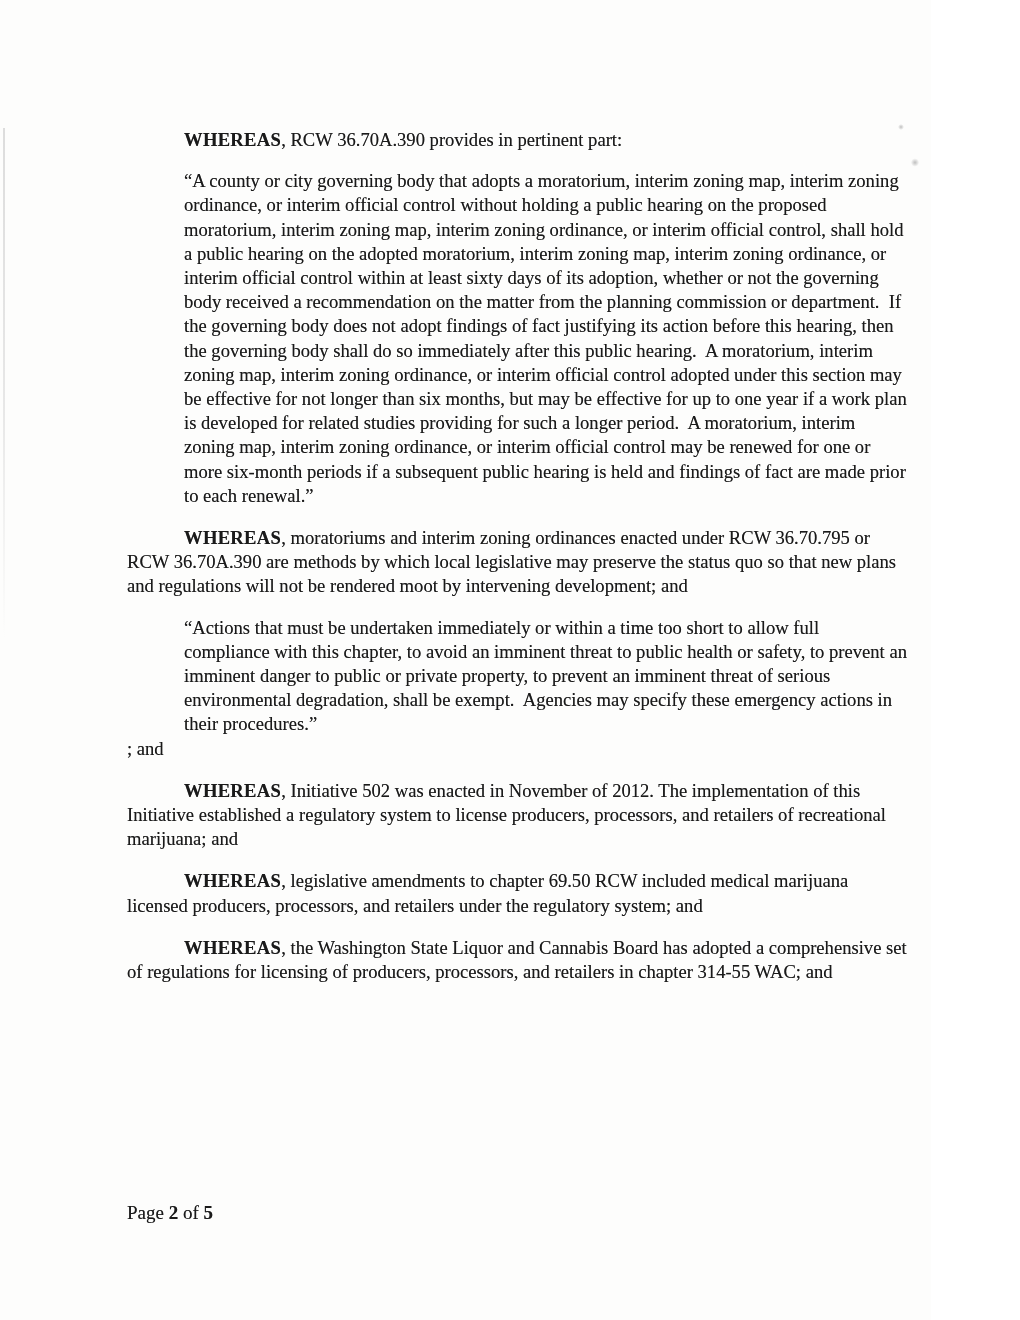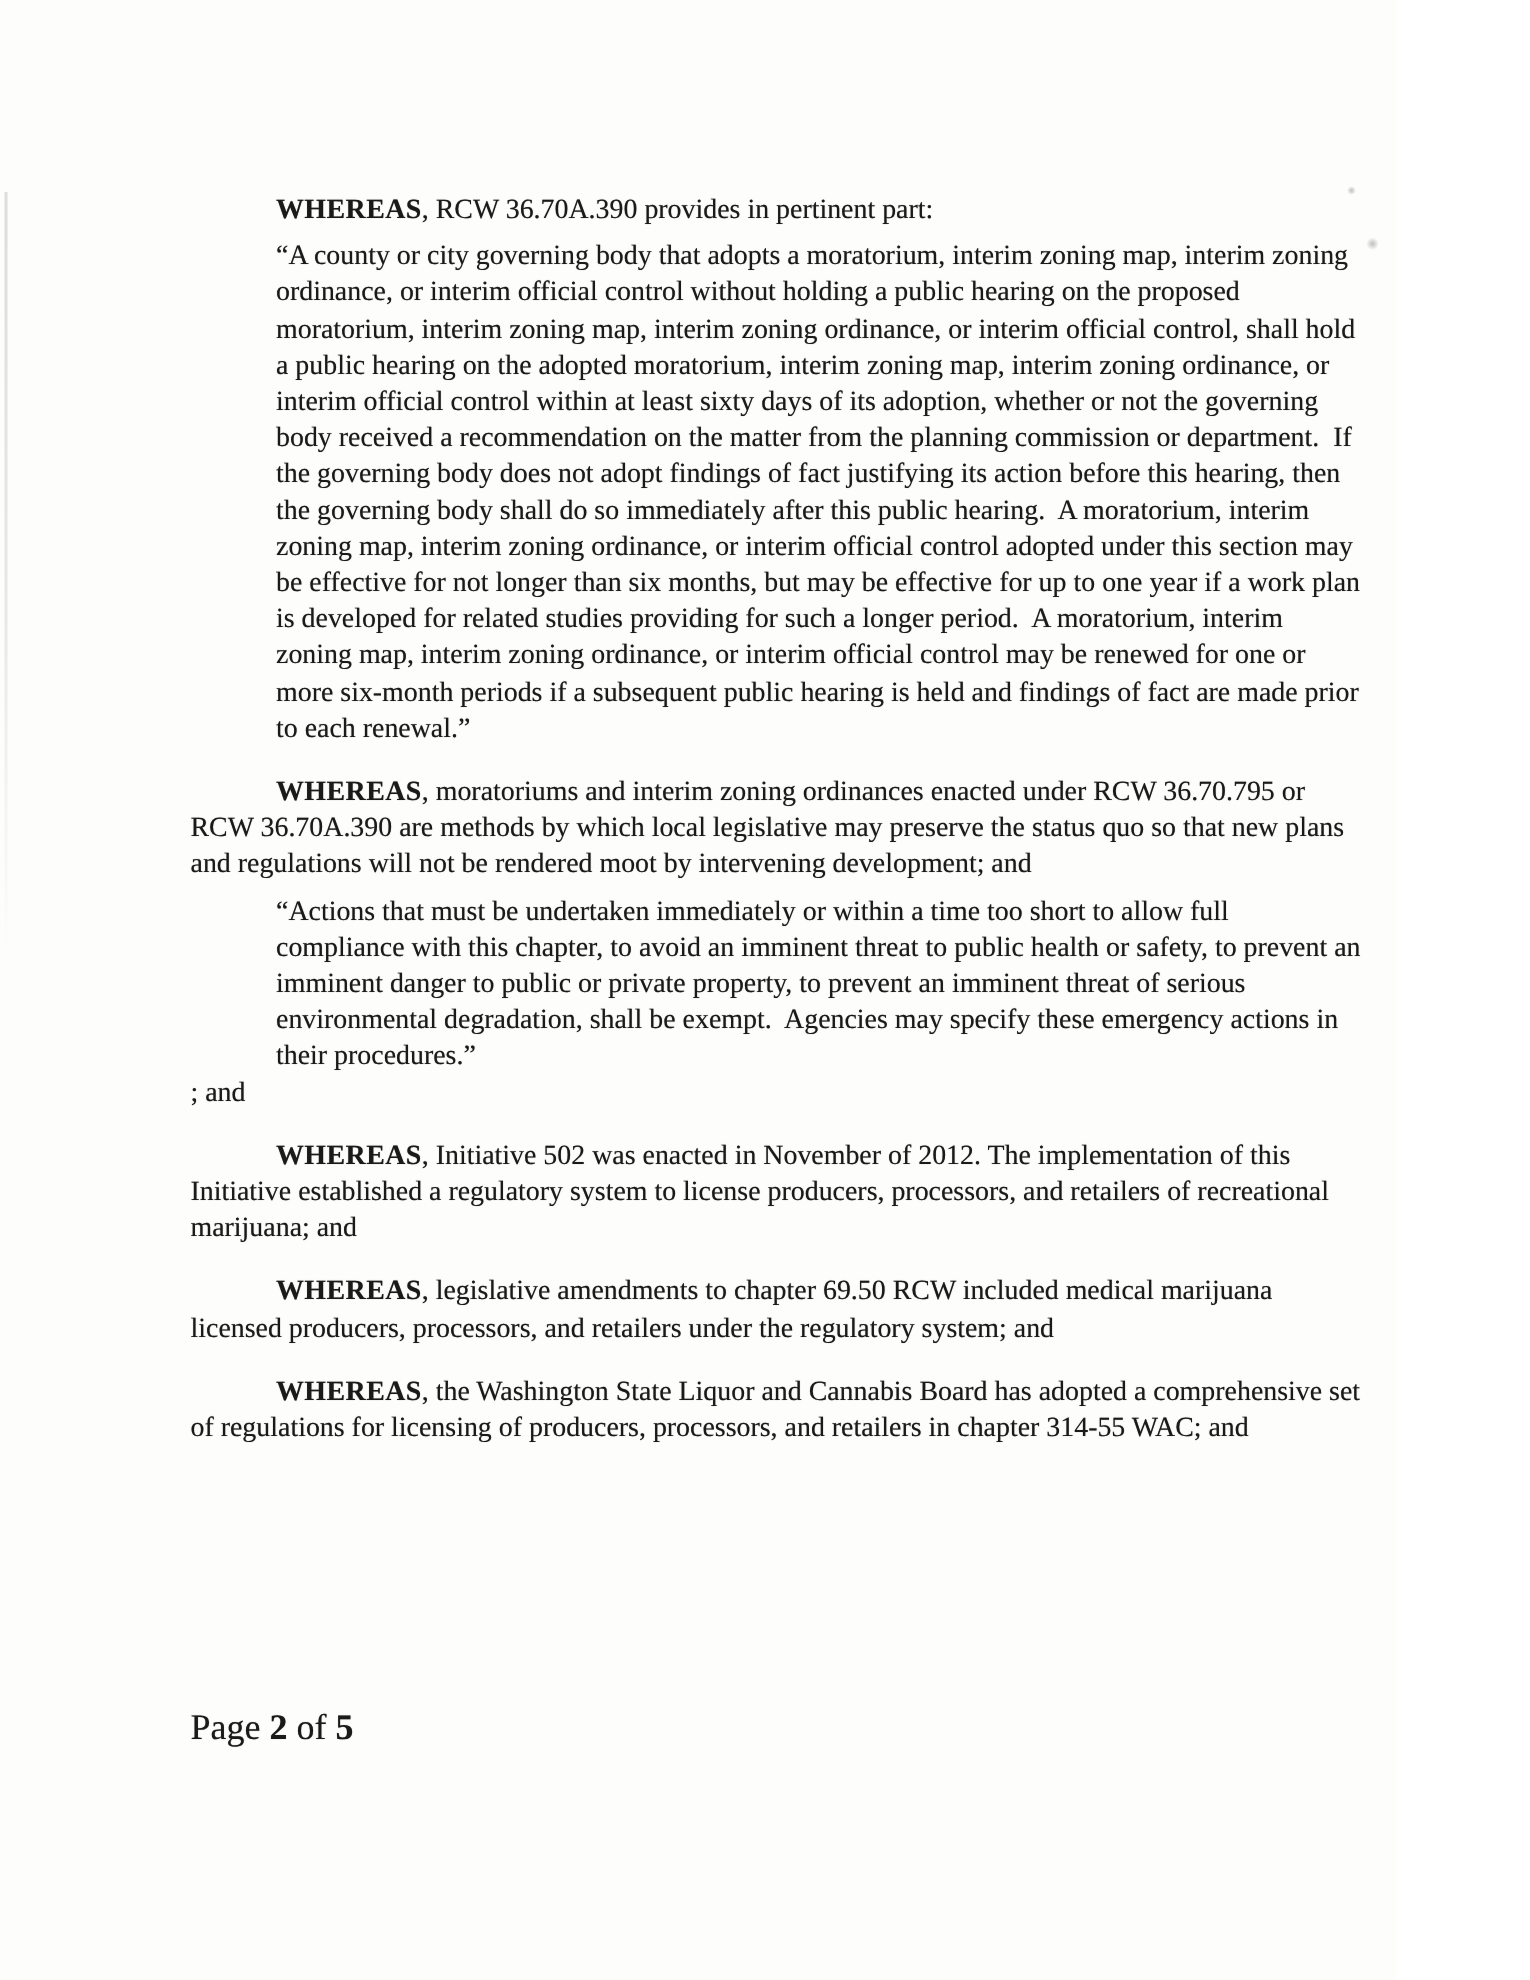--- a/index.html
+++ b/index.html
@@ -49,31 +49,31 @@
     margin-top: 0;
   }
   .whereas {
     text-indent: 57px;
   }
   .whereas b {
     font-weight: bold;
     letter-spacing: 0.3px;
   }
   .quote {
-    margin: 7px 0 0 57px;
+    margin: 17px 0 0 57px;
     white-space: pre-wrap;
   }
   .continuation {
     margin: 0;
   }
   .footer {
     position: absolute;
     left: 127px;
-    top: 1140px;
-    font-size: 24px;
+    top: 1201px;
+    font-size: 19px;
     line-height: 24px;
   }
   .footer b { font-weight: bold; }
 </style>
 </head>
 <body>
 
 <div class="page">
 
   <div class="scan-edge-line"></div>

